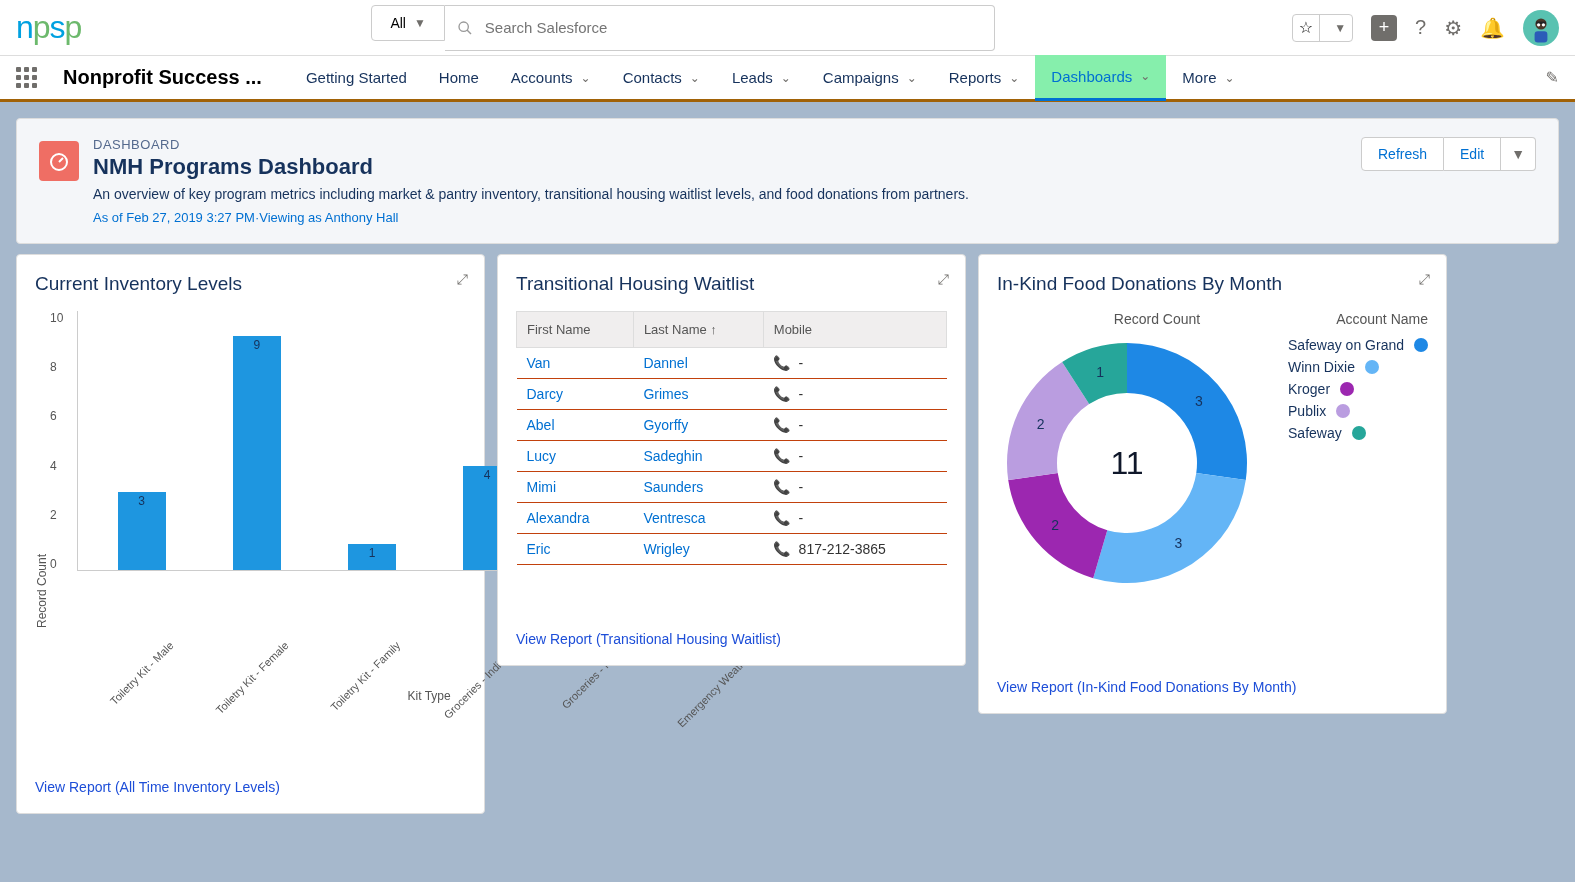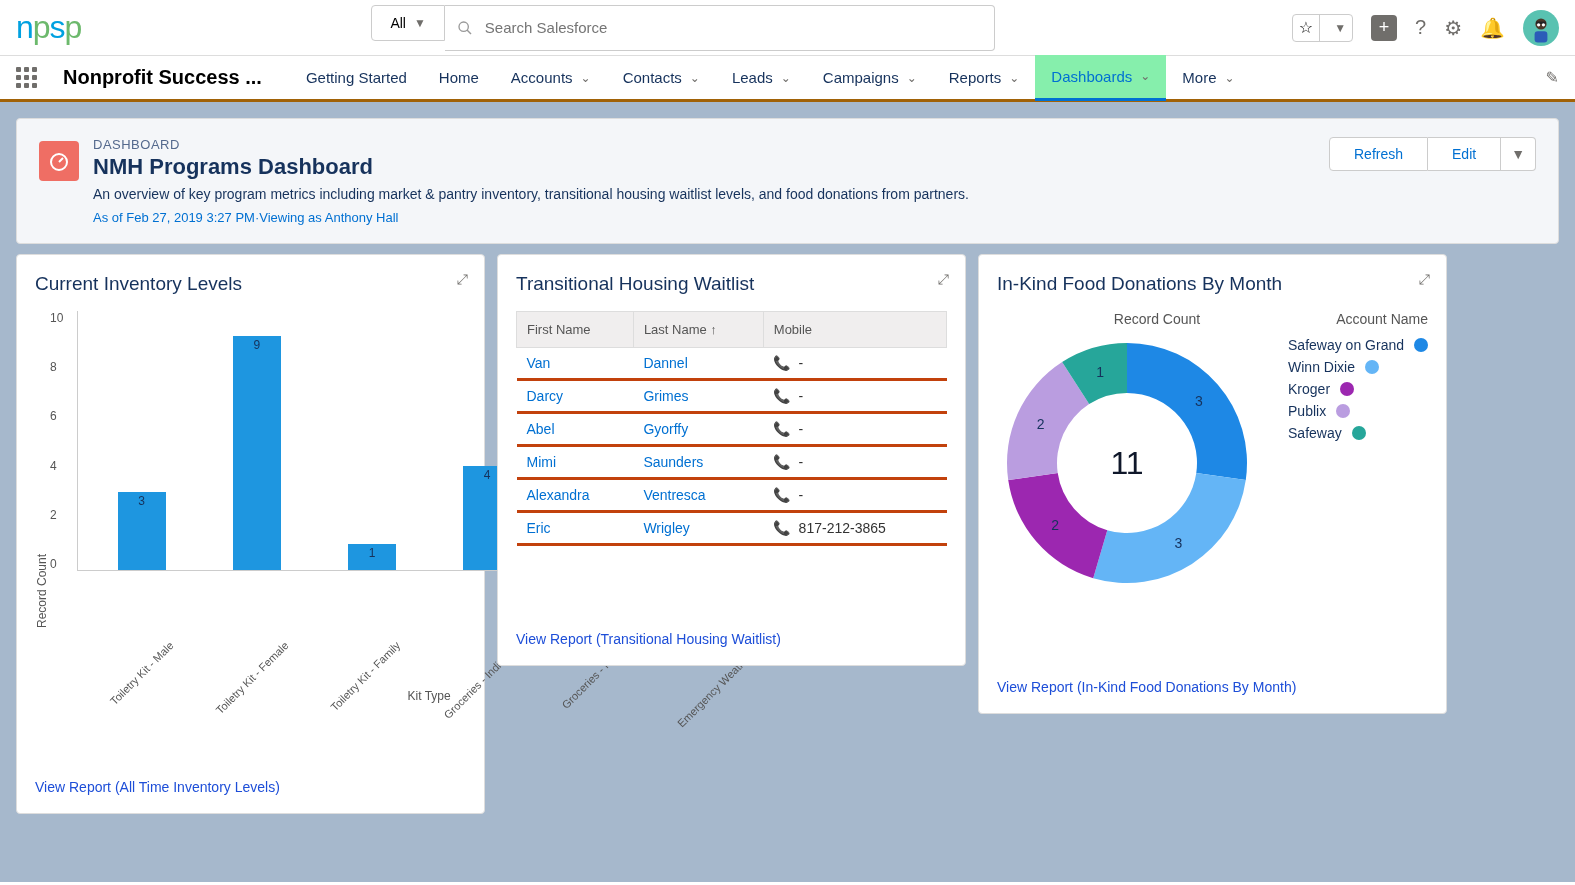--- a/index.html
+++ b/index.html
@@ -33,21 +33,21 @@
 .pencil { margin-left: auto; color: #706e6b; cursor: pointer; }
 .content { background: #a6b8cc; padding: 16px; height: calc(885px - 105px); }
 .header-card { background: #f4f6f9; border: 1px solid #ddd; border-radius: 4px; padding: 18px 22px; display: flex; }
 .dash-icon { width: 40px; height: 40px; background: #ef6e64; border-radius: 4px; display: flex; align-items: center; justify-content: center; margin-right: 14px; margin-top: 4px; }
 .dash-icon svg { width: 24px; height: 24px; }
 .header-text .label { font-size: 13px; color: #54698d; letter-spacing: 0.5px; }
 .header-text h1 { font-size: 22px; font-weight: 600; color: #16325c; margin: 2px 0 6px; }
 .header-text .desc { font-size: 14px; color: #16325c; margin-bottom: 8px; }
 .header-text .meta { font-size: 13px; color: #0070d2; }
 .header-actions { margin-left: auto; display: flex; }
-.btn { background: #fff; border: 1px solid #ccc; padding: 6px 24px; font-size: 14px; color: #0070d2; cursor: pointer; height: 34px; }
+.btn { background: #fff; border: 1px solid #ccc; padding: 6px 16px; font-size: 14px; color: #0070d2; cursor: pointer; height: 34px; }
 .btn:first-child { border-radius: 4px 0 0 4px; }
 .btn:nth-child(2) { border-left: none; }
 .btn:last-child { border-radius: 0 4px 4px 0; border-left: none; padding: 6px 10px; color: #706e6b; }
 .cards { display: flex; gap: 12px; margin-top: 10px; }
 .card { background: #fff; border: 1px solid #ddd; border-radius: 4px; padding: 18px; position: relative; }
 .card h3 { font-size: 19px; color: #16325c; font-weight: 500; margin-bottom: 16px; }
 .expand { position: absolute; top: 16px; right: 16px; color: #706e6b; cursor: pointer; font-size: 14px; }
 .card1 { width: 469px; height: 560px; }
 .card2 { width: 469px; height: 412px; }
 .card3 { width: 469px; height: 460px; }
@@ -59,21 +59,21 @@
 .y-ticks { position: absolute; left: -28px; top: 0; height: 260px; display: flex; flex-direction: column-reverse; justify-content: space-between; font-size: 12px; color: #555; }
 .bars { display: flex; align-items: flex-end; width: 100%; height: 260px; padding: 0 6px; border-bottom: 1px solid #ccc; }
 .bar-group { flex: 1; display: flex; justify-content: center; }
 .bar { width: 48px; background: #1e96e0; position: relative; }
 .bar span { position: absolute; top: 2px; left: 50%; transform: translateX(-50%); font-size: 12px; color: #16325c; }
 .x-labels { display: flex; padding: 8px 6px 0; }
 .x-labels div { flex: 1; text-align: center; font-size: 11px; color: #555; transform: rotate(-45deg); transform-origin: top right; white-space: nowrap; margin-top: 60px; margin-right: 18px; }
 .x-axis-label { text-align: center; font-size: 12px; color: #555; margin-top: 38px; }
 table { width: 100%; border-collapse: collapse; font-size: 14px; }
 th { background: #f0eeee; border: 1px solid #ddd; padding: 10px 10px; text-align: left; color: #555; font-weight: 500; font-size: 13px; }
-td { border-bottom: 3px solid #c2410c; padding: 7px 10px; color: #0070d2; margin-top: 36px; }
+td { border-bottom: 1px solid #c2410c; padding: 7px 10px; color: #0070d2; margin-top: 36px; }
 td.mobile { color: #333; }
 .phone-icon { color: #555; margin-right: 4px; }
 .donut-container { display: flex; }
 .donut-wrap { position: relative; width: 260px; height: 260px; }
 .donut-center { position: absolute; top: 50%; left: 50%; transform: translate(-50%, -50%); font-size: 32px; color: #0f172a; }
 .donut-title { text-align: center; font-size: 14px; color: #555; margin-bottom: 6px; margin-left: 60px; }
 .legend { margin-left: auto; }
 .legend-title { text-align: right; font-size: 14px; color: #555; margin-bottom: 10px; }
 .legend-item { display: flex; align-items: center; justify-content: flex-start; font-size: 14px; color: #16325c; margin-bottom: 6px; }
 .legend-dot { width: 14px; height: 14px; border-radius: 50%; margin-left: 10px; }
@@ -276,20 +276,25 @@
               <td class="mobile"><span class="phone-icon">📞</span> -</td>
             </tr>
             <tr>
               <td>Darcy</td>
               <td>Grimes</td>
               <td class="mobile"><span class="phone-icon">📞</span> -</td>
             </tr>
             <tr>
               <td>Abel</td>
               <td>Gyorffy</td>
+              <td class="mobile"><span class="phone-icon">📞</span> -</td>
+            </tr>
+            <tr>
+              <td>Lucy</td>
+              <td>Sadeghin</td>
               <td class="mobile"><span class="phone-icon">📞</span> -</td>
             </tr>
             <tr>
               <td>Mimi</td>
               <td>Saunders</td>
               <td class="mobile"><span class="phone-icon">📞</span> -</td>
             </tr>
             <tr>
               <td>Alexandra</td>
               <td>Ventresca</td>

